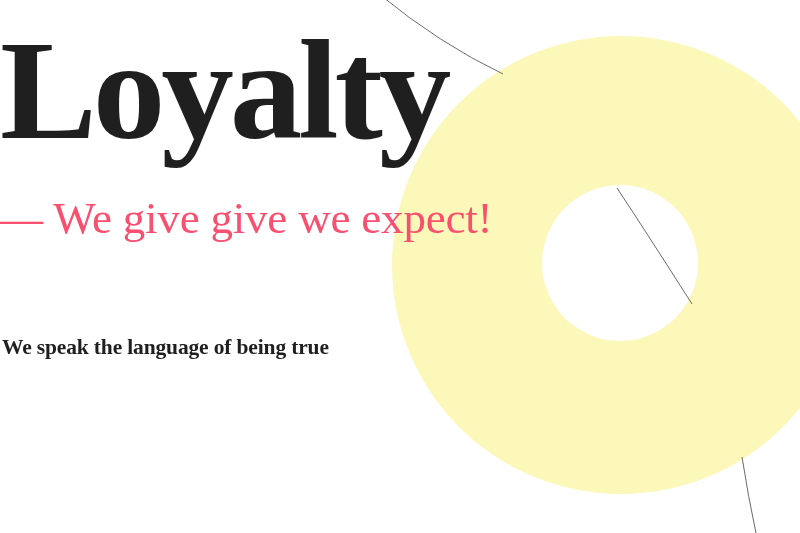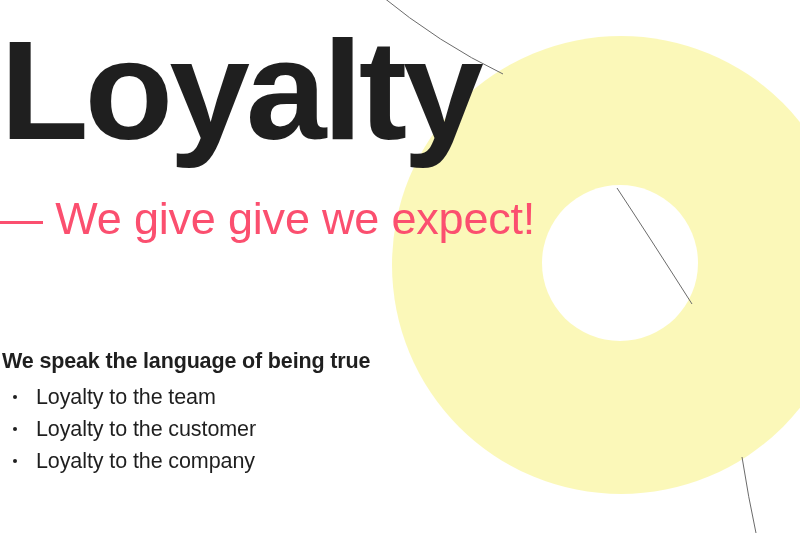--- a/index.html
+++ b/index.html
@@ -21,21 +21,21 @@
     position: absolute;
     left: 0; top: 0;
     width: 800px; height: 533px;
     pointer-events: none;
   }
 
   
   #content {
     position: absolute;
     left: 0; top: 0;
-    width: 800px; height: 511px;
+    width: 800px; height: 511px; font-family: Liberation Serif, serif;
   }
 
   #title {
     position: absolute;
     left: 0px;
     top: 20px;
     font-size: 141px;
     font-weight: 700;
     letter-spacing: -4.0px;
     line-height: 1.0;
@@ -64,21 +64,20 @@
   #lead {
     position: absolute;
     left: 2px;
     top: 337px;
     font-size: 21.5px;
     font-weight: 700;
     line-height: 1.0;
     color: #1f1f1f;
     white-space: nowrap;
     letter-spacing: -0.15px;
-    margin-top: 14px;
   }
 
   #bullets {
     position: absolute;
     left: 0px;
     top: 381px;
     margin: 0;
     padding: 0;
     list-style: none;
   }
@@ -125,29 +124,15 @@
   </svg>
 
   <div id="content">
 
     <div id="title">Loyalty</div>
 
     <div id="subtitle"><span class="dash">—</span> <span>We give give we expect!</span></div>
 
     <div id="lead">We speak the language of being true</div>
 
-    <ul id="bullets">
-      <li>
-        <span class="dot"></span>
-        <span>Loyalty to the team</span>
-      </li>
-      <li>
-        <span class="dot"></span>
-        <span>Loyalty to the customer</span>
-      </li>
-      <li>
-        <span class="dot"></span>
-        <span>Loyalty to the company</span>
-      </li>
-    </ul>
 
   </div>
 </div>
 
 </body></html>

